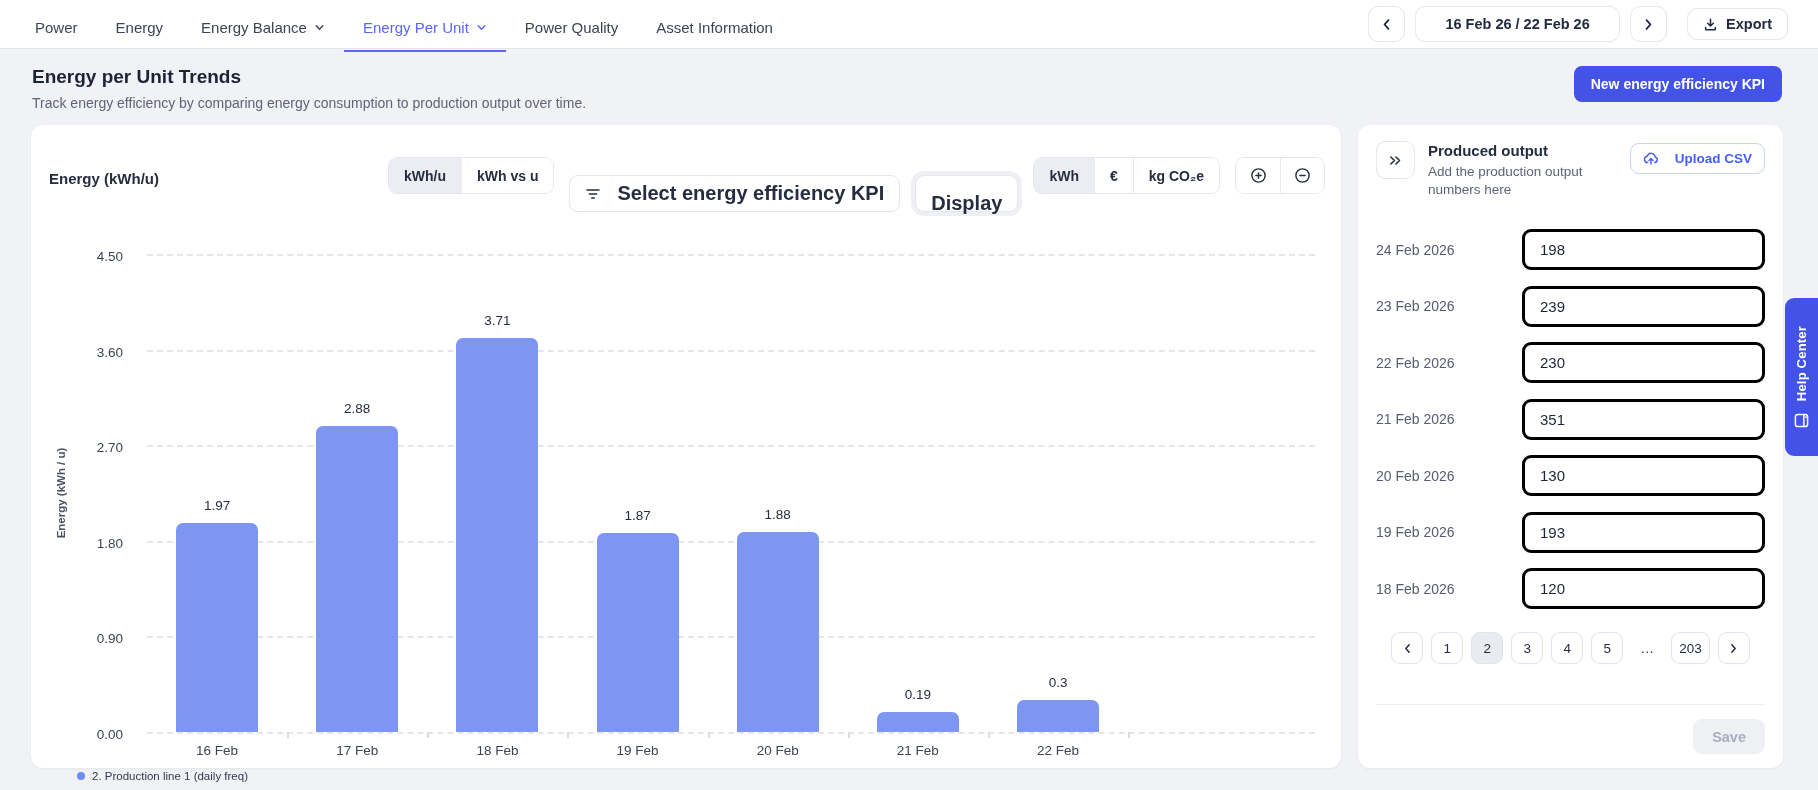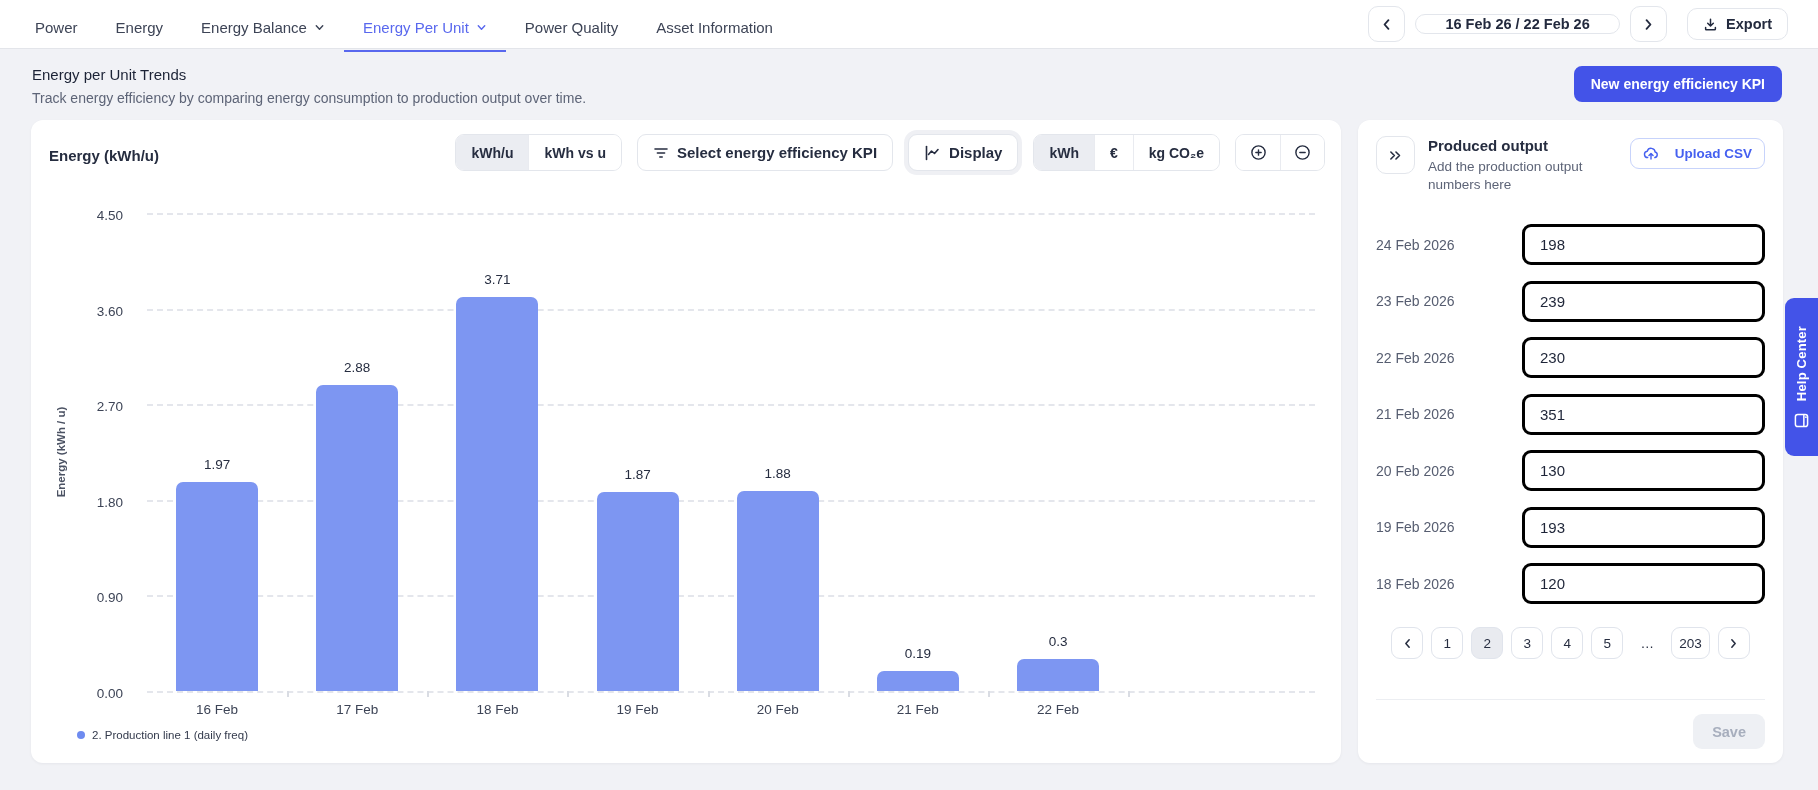--- a/index.html
+++ b/index.html
@@ -26,35 +26,35 @@
   }
   .nav-item.active { color:#5968ee; border-bottom-color:#5968ee; font-weight:500; }
   .chev { width:11px; height:11px; }
   .topbar-right { display:flex; align-items:center; gap:10px; }
   .icon-btn {
     width:37px; height:36px; background:#fff; border:1px solid #e3e6ec;
     border-radius:10px; display:flex; align-items:center; justify-content:center;
     cursor:pointer;
   }
   .date-btn {
-    height:20px; min-width:205px; background:#fff; border:1px solid #e3e6ec;
+    height:36px; min-width:205px; background:#fff; border:1px solid #e3e6ec;
     border-radius:10px; display:flex; align-items:center; justify-content:center;
     font-size:14.5px; font-weight:700; color:#232a3e; cursor:pointer; padding:0 24px;
   }
   .export-btn {
     height:32px; background:#fff; border:1px solid #e3e6ec; border-radius:10px;
     display:flex; align-items:center; gap:8px; padding:0 15px;
     font-size:14.5px; font-weight:700; color:#232a3e; cursor:pointer; margin-left:10px;
   }
   
   .page-header {
     display:flex; justify-content:space-between; align-items:flex-start;
     padding:18px 36px 0 32px;
   }
-  .page-title { font-size:15px; font-weight:400; color:#1c2336; }
+  .page-title { font-size:19px; font-weight:700; color:#1c2336; }
   .page-sub { font-size:14px; color:#5d6477; margin-top:7px; }
   .kpi-btn {
     height:36px; background:#4353e8; color:#fff; border:none; border-radius:8px;
     padding:0 17px; font-size:14px; font-weight:600; cursor:pointer;
     font-family:"Liberation Sans", sans-serif;
   }
   
   .content { display:flex; gap:17px; padding:14px 35px 0 31px; align-items:flex-start; }
   .card {
     background:#fff; border-radius:12px; box-shadow:0 1px 3px rgba(20,26,48,.05);
@@ -69,25 +69,26 @@
   }
   .seg {
     display:flex; align-items:center; padding:0 15px; font-size:14px; font-weight:700;
     color:#262d40; border-left:1px solid #e9ebf0; cursor:pointer; background:#fff;
     font-family:"Liberation Sans", sans-serif; border-top:none; border-bottom:none; border-right:none;
   }
   .seg:first-child { border-left:none; }
   .seg.selected { background:#ebedf2; }
   .tool-btn {
     height:37px; border:1px solid #e3e6ec; border-radius:9px; background:#fff;
-    display:flex; align-items:center; gap:8px; padding:0 15px;
-    font-size:15px; font-weight:700; color:#262d40; cursor:pointer;
+    display:flex; align-items:center; gap:16px; padding:0 15px;
+    font-size:20px; font-weight:700; color:#262d40; cursor:pointer;
     font-family:"Liberation Sans", sans-serif;
-  }
-  .display-btn { box-shadow:0 0 0 4px #eff0f4; }
+    margin-top:36px;
+  }
+  .display-btn { box-shadow:0 0 0 4px #eff0f4;flex-direction:column; }
   .zoom-cell { width:44px; justify-content:center; padding:0; display:flex; align-items:center; cursor:pointer; background:#fff; border:none; border-left:1px solid #e9ebf0; }
   .zoom-cell:first-child { border-left:none; }
   
   .plot-wrap { position:relative; margin:42px 10px 0 100px; }
   .plot { position:relative; height:478px; }
   .gridline {
     position:absolute; left:0; right:0; border-top:2px dashed #e4e6ec; height:0;
   }
   .ytick {
     position:absolute; right:calc(100% + 24px); transform:translateY(-50%);

